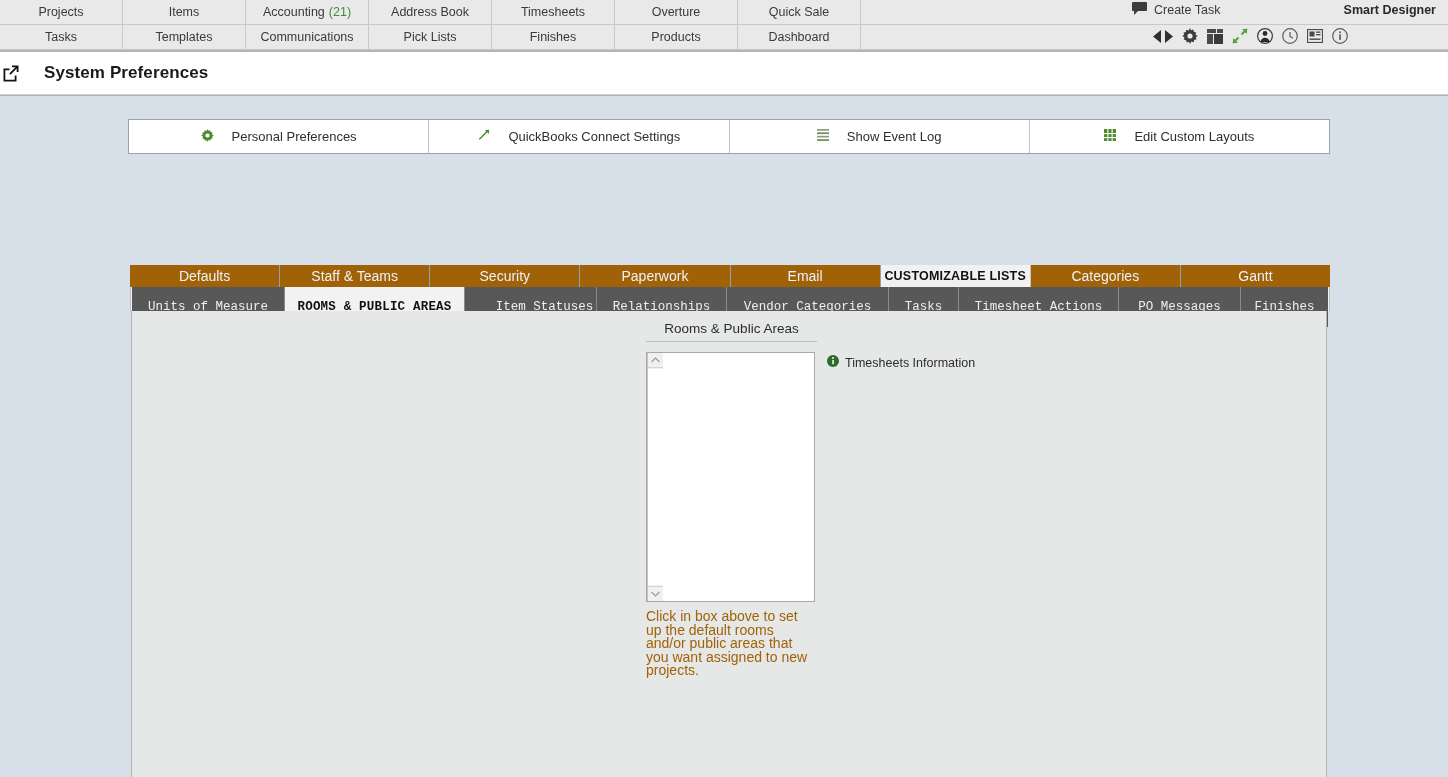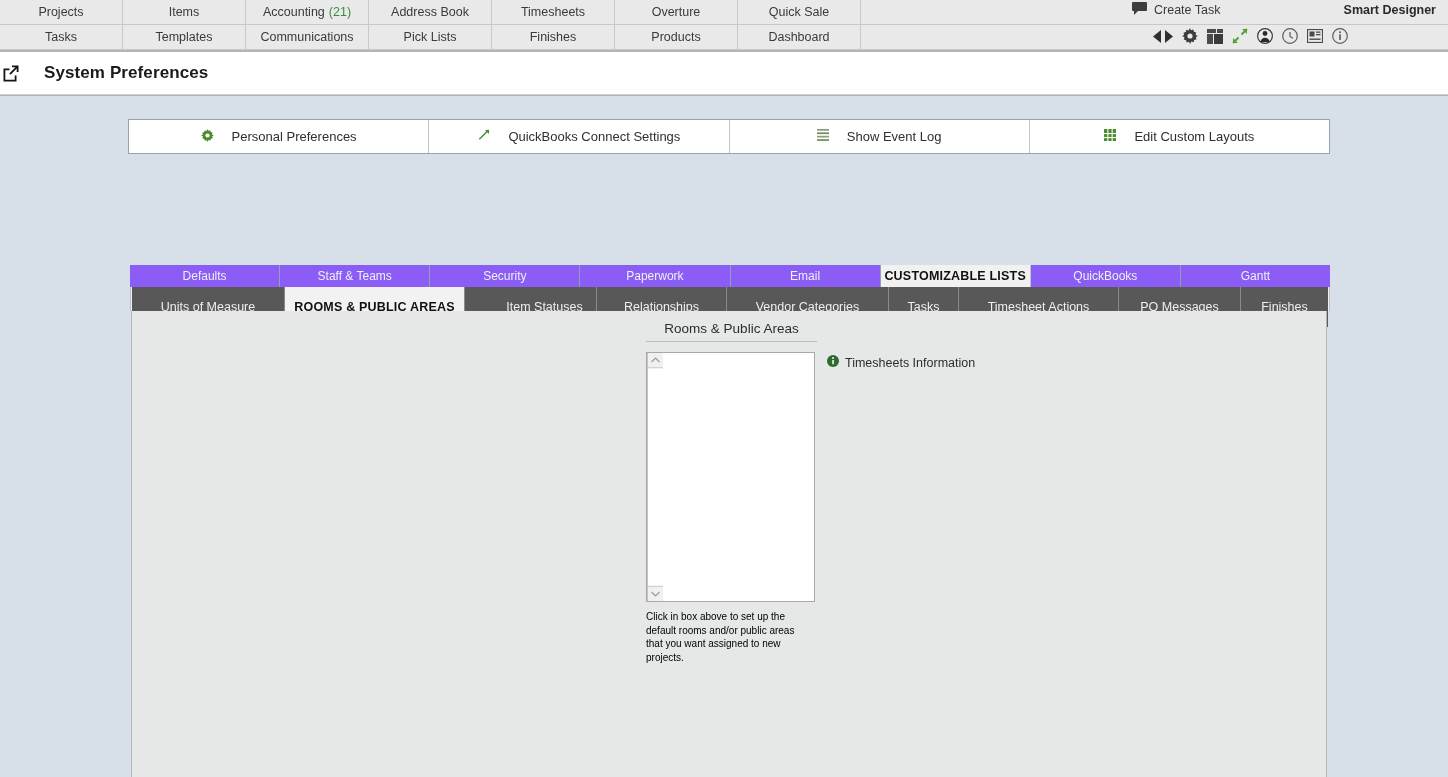--- a/index.html
+++ b/index.html
@@ -157,23 +157,23 @@
   .tabs2 {
     display: flex;
     height: 22px;
     background: #6f8295;
   }
   .tab2 {
     flex: 1 1 0;
     display: flex;
     align-items: center;
     justify-content: center;
-    font-size: 12px;
+    font-size: 14px;
     color: #eef1f4;
-    background: #8b5cf6;
+    background: #a16207;
     border-right: 1px solid #92a1b0;
     cursor: pointer;
     box-sizing: border-box;
     height: 22px;
   }
   .tab2:last-child { border-right: none; }
   .tab2.active {
     background: #f1f1f1;
     color: #111111;
     font-weight: bold;
@@ -206,20 +206,21 @@
     justify-content: center;
     font-size: 12.5px;
     color: #efefef;
     background: #585858;
     border-right: 1px solid #8a8a8a;
     cursor: pointer;
     box-sizing: border-box;
     height: 40px;
     padding: 0 10px;
     white-space: nowrap;
+    font-family: Liberation Mono, monospace;
   }
   .tab3:last-child { border-right: none; }
   .tab3.active {
     background: #f2f2f2;
     color: #111111;
     font-weight: bold;
     letter-spacing: 0.2px;
   }
 
   
@@ -296,22 +297,22 @@
   .vscroll .up { border-bottom: 1px solid #d4d4d4; }
   .vscroll .down { position: absolute; bottom: 0; left: 0; border-top: 1px solid #d4d4d4; }
   .vscroll .track {
     position: absolute;
     top: 16px; bottom: 16px; left: 0; right: 0;
     background: #ffffff;
   }
   .help-text {
     margin-top: 8px;
     width: 165px;
-    font-size: 10px;
-    color: #000000;
+    font-size: 14px;
+    color: #a16207;
     line-height: 13.5px;
   }
   .addl-info {
     position: absolute;
     left: 695px;
     top: 44px;
     display: flex;
     align-items: center;
     gap: 6px;
     font-size: 12.5px;
@@ -516,21 +517,21 @@
         <div class="tab2">
           <span>Paperwork</span>
         </div>
         <div class="tab2">
           <span>Email</span>
         </div>
         <div class="tab2 active">
           <span>CUSTOMIZABLE LISTS</span>
         </div>
         <div class="tab2">
-          <span>QuickBooks</span>
+          <span>Categories</span>
         </div>
         <div class="tab2">
           <span>Gantt</span>
         </div>
       </div>
 
     <div class="panel2-body">
       <div class="tabs3" id="tabs3">
           <div class="tab3" style="width: 153px; flex: 0 0 153px;">
             <span>Units of Measure</span>

